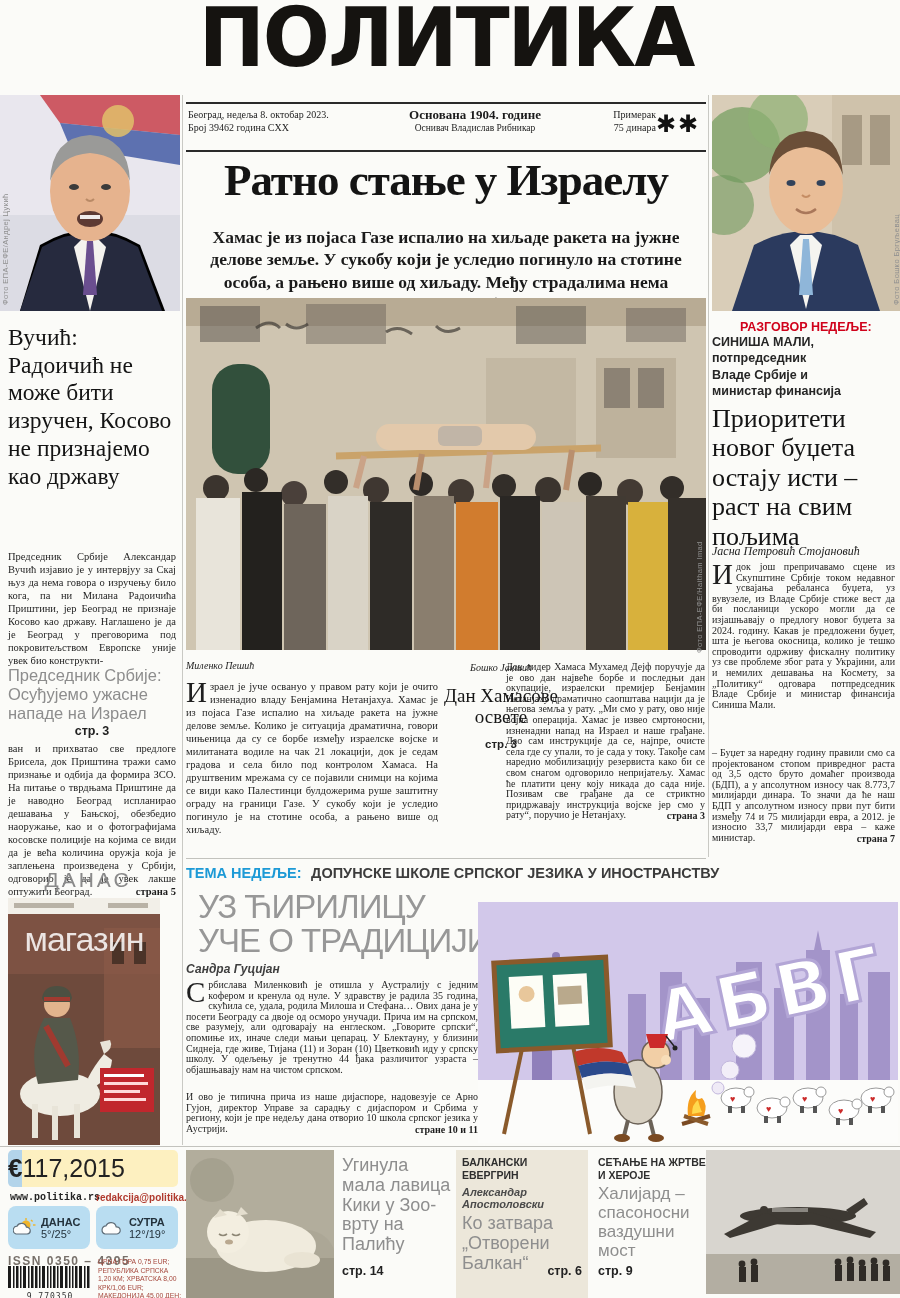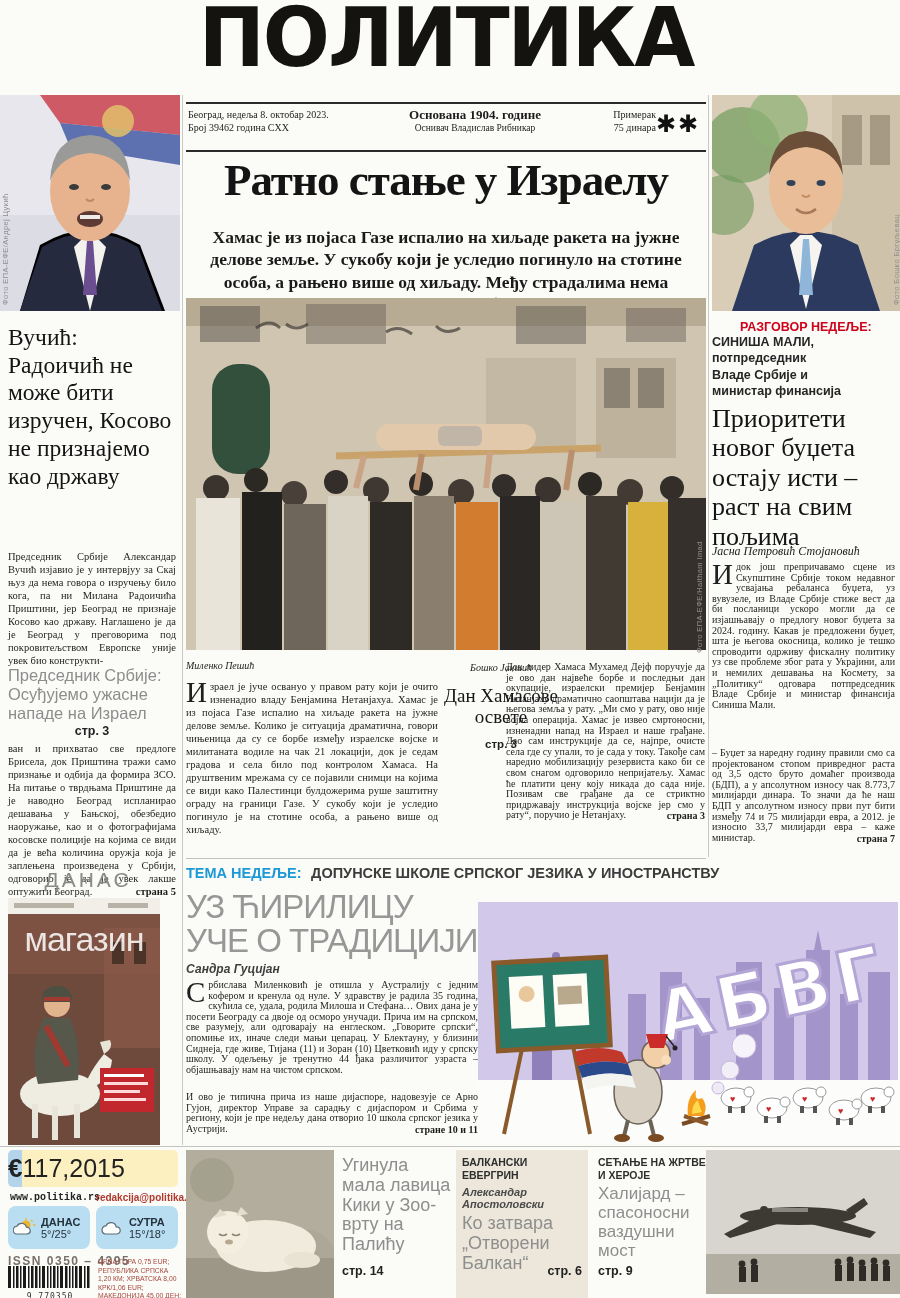--- a/index.html
+++ b/index.html
@@ -46,21 +46,21 @@
 
   .danas { text-align:center; font-family:"Liberation Sans",sans-serif;
     font-size:21px; letter-spacing:3px; color:#8a8a8a; }
 
   .kicker-red  { color:#d0021b; font-weight:bold; font-size:12.5px;padding-left:28px; }
   .kicker-dark { color:#262626; font-weight:bold; font-size:12.5px; line-height:1.3; }
   .right-headline { font-size:26px; line-height:1.13; color:#141414; }
 
   .tema-kicker  { color:#1d9ad6; font-weight:bold; font-size:14.5px; }
   .tema-kicker2 { color:#3c3c3c; font-weight:bold; font-size:14.5px; }
-  .tema-headline { font-size:33px; line-height:1.03; letter-spacing:-1px; color:#979797; }
+  .tema-headline { font-size:33px; line-height:1.03; letter-spacing:-1px; color:#979797;margin-left:12px; }
   .tema-byline { font-weight:bold; font-style:italic; font-size:12px; color:#3e3e3e; }
 
   .brief-kicker { font-weight:bold; font-size:10.5px; line-height:1.25; color:#2e2e2e; }
   .brief-title  { font-size:18px; line-height:1.1; color:#8e8e8e; }
   .brief-title-sm { font-size:17px; line-height:1.12; color:#8e8e8e; }
   .brief-author { font-weight:bold; font-style:italic; font-size:11px; color:#4a4a4a; }
   .brief-page { font-weight:bold; font-size:12.5px; color:#222;
                 font-family:"Liberation Sans",sans-serif; }
 
   .vcredit { font-family:"Liberation Sans",sans-serif; font-size:7.5px; color:#8f8f8f;
@@ -432,21 +432,21 @@
       <div class="wx-label">ДАНАС</div>
       <div class="wx-temp">5°/25°</div>
     </div>
   </div>
   <div class="abs weatherbox" style="left:96px; top:1206px;">
     <svg width="24" height="20" viewBox="0 0 24 20">
       <path d="M4 16 a4.2 4.2 0 0 1 1-8.2 a5.4 5.4 0 0 1 10.2 1 a3.6 3.6 0 0 1 .8 7.2 Z" fill="#fdfdfc" stroke="#5e6d78" stroke-width="1.2"></path>
     </svg>
     <div>
       <div class="wx-label">СУТРА</div>
-      <div class="wx-temp">15°/18°</div>
+      <div class="wx-temp">12°/19°</div>
     </div>
   </div>
 
   <div class="abs issn" style="left:8px; top:1254px;">ISSN 0350 – 4395</div>
   <div class="abs" style="left:8px; top:1266px; width:84px;">
     <svg width="84" height="22" viewBox="0 0 84 22">
       <g fill="#1a1a1a">
         <rect x="0" width="3" height="22"></rect>
           <rect x="5" width="1.5" height="22"></rect>
           <rect x="8" width="2.5" height="22"></rect>

